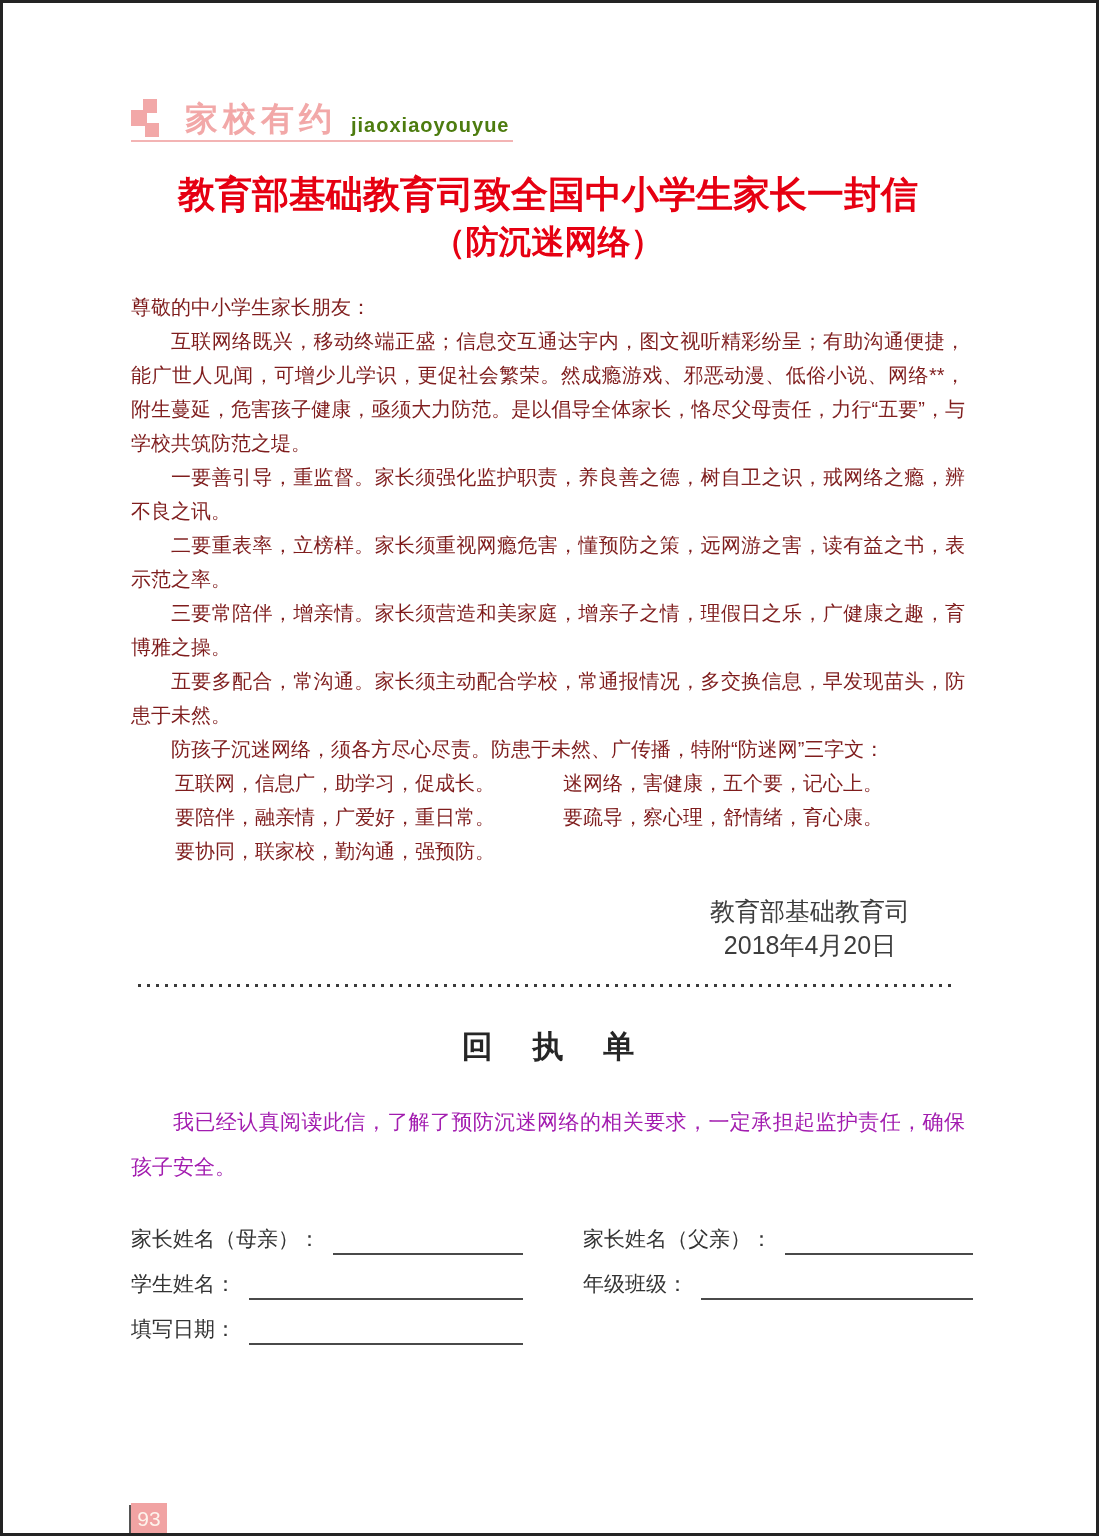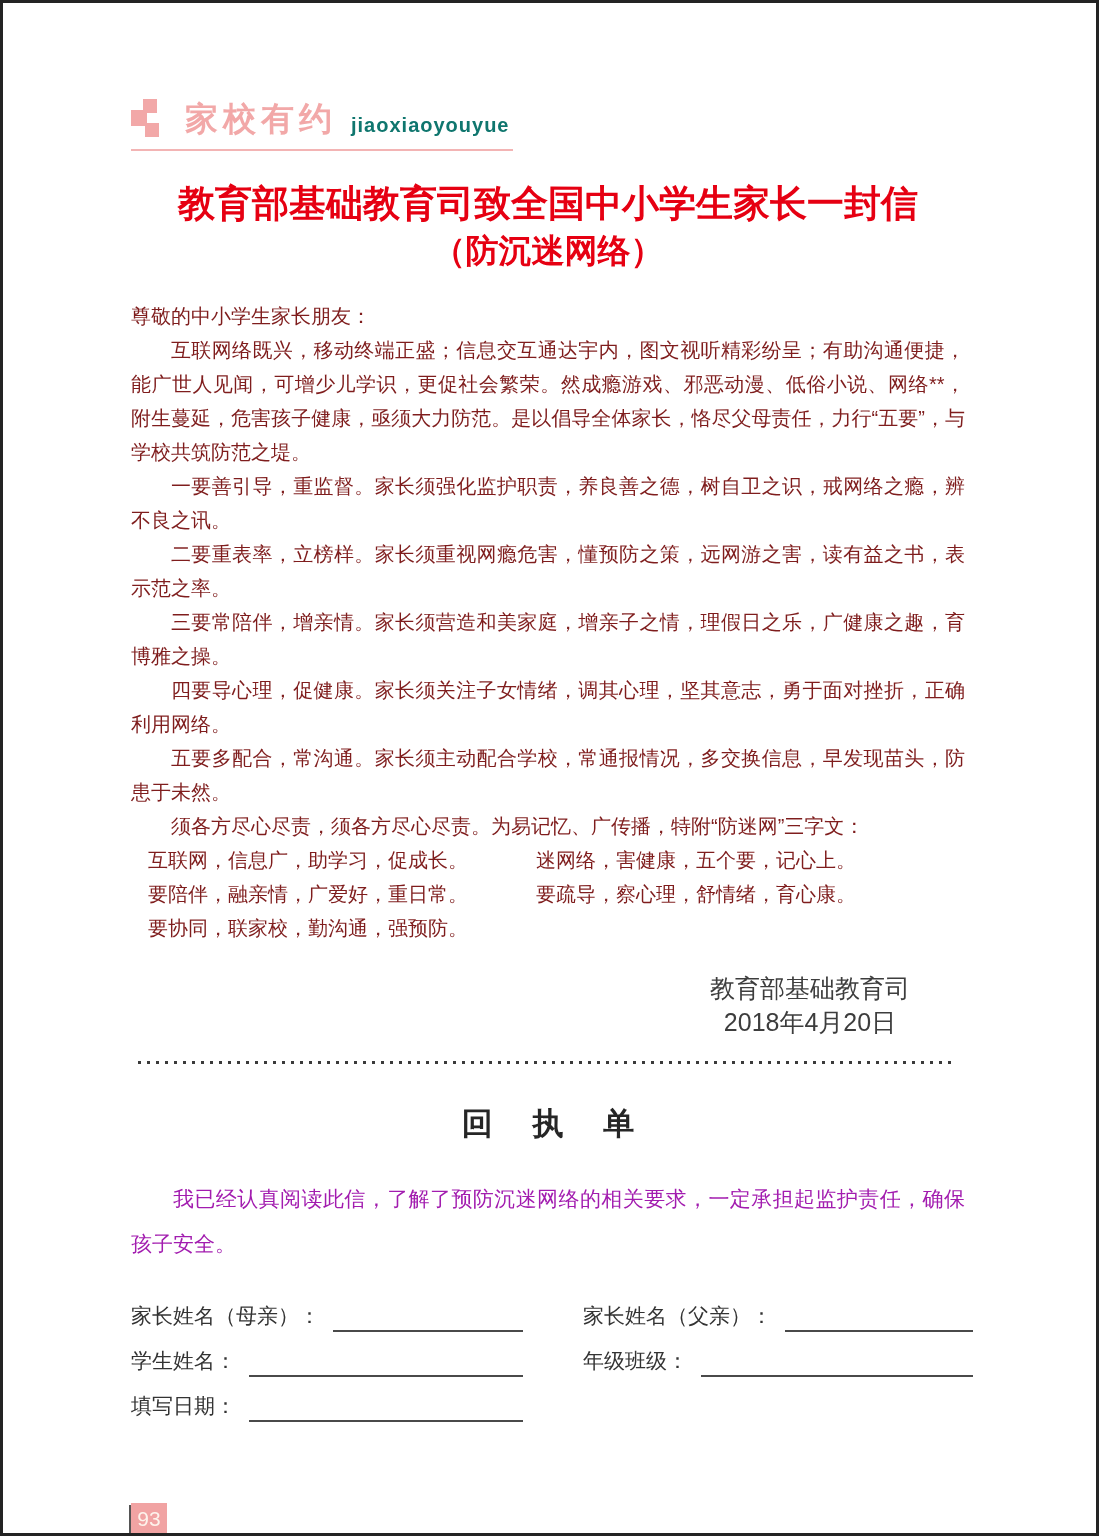--- a/index.html
+++ b/index.html
@@ -5,43 +5,43 @@
   html,body{margin:0;padding:0;background:#ffffff;}
   .page{
     width:1099px;height:1536px;box-sizing:border-box;
     border:3px solid #232323;background:#ffffff;position:relative;
     font-family:"Liberation Sans","DejaVu Sans",sans-serif;color:#3d3d3d;overflow:hidden;
   }
   .content{padding:0 131px 0 128px;}
 
   
   .brand{margin-top:94px;width:382px;display:flex;align-items:flex-end;
-         border-bottom:2px solid #f3b4b4;padding-bottom:12px;}
+         border-bottom:2px solid #f3b4b4;padding-bottom:3px;}
   .brand-logo{position:relative;width:32px;height:40px;flex:0 0 auto;margin-right:22px;}
   .brand-logo .sq{position:absolute;background:#f2a8a8;}
   .brand-logo .sq1{left:12px;top:2px;width:14px;height:14px;}
   .brand-logo .sq2{left:0px;top:13px;width:16px;height:16px;}
   .brand-logo .sq3{left:14px;top:26px;width:14px;height:14px;}
   .brand-name{font-size:33px;font-weight:bold;color:#f2a8a8;letter-spacing:5px;line-height:36px;white-space:nowrap;}
-  .brand-tagline{font-size:20px;font-weight:bold;color:#0f766e;letter-spacing:1px;margin-left:14px;line-height:24px;white-space:nowrap;}
+  .brand-tagline{font-size:20px;font-weight:bold;color:#4d7c0f;letter-spacing:1px;margin-left:14px;line-height:24px;white-space:nowrap;}
 
   
   .title{margin-top:30px;text-align:center;color:#e60012;
          font-family:"Liberation Serif","DejaVu Serif",serif;font-weight:bold;
          font-size:37px;line-height:46px;}
   .subtitle{text-align:center;color:#e60012;
             font-family:"Liberation Serif","DejaVu Serif",serif;font-weight:bold;
             font-size:33px;line-height:44px;margin-top:2px;}
 
   
   .letter{margin-top:26px;font-size:20px;line-height:34px;text-align:justify;color:#7f1d1d;}
   .letter p{margin:0;text-indent:2em;}
   .letter p.salutation{text-indent:0;}
 
-  .verse-row{display:flex;margin-left:17px;}
+  .verse-row{display:flex;margin-left:44px;}
   .verse-left{width:388px;flex:0 0 auto;}
   .verse-right{flex:1;}
 
   
   .signature{margin-top:26px;margin-right:55px;margin-left:auto;width:fit-content;
              text-align:center;font-size:25px;line-height:34px;color:#3d3d3d;}
 
   
   .dotted-sep{margin:22px 8px 0 7px;height:3px;
               background:repeating-linear-gradient(90deg,#3a3a3a 0 3px,transparent 3px 9px);}
@@ -84,23 +84,22 @@
 
     <div class="title">教育部基础教育司致全国中小学生家长一封信</div>
     <div class="subtitle">（防沉迷网络）</div>
 
     <div class="letter">
       <p class="salutation">尊敬的中小学生家长朋友：</p>
       <p>互联网络既兴，移动终端正盛；信息交互通达宇内，图文视听精彩纷呈；有助沟通便捷，能广世人见闻，可增少儿学识，更促社会繁荣。然成瘾游戏、邪恶动漫、低俗小说、网络**，附生蔓延，危害孩子健康，亟须大力防范。是以倡导全体家长，恪尽父母责任，力行“五要”，与学校共筑防范之堤。</p>
       <p>一要善引导，重监督。家长须强化监护职责，养良善之德，树自卫之识，戒网络之瘾，辨不良之讯。</p>
       <p>二要重表率，立榜样。家长须重视网瘾危害，懂预防之策，远网游之害，读有益之书，表示范之率。</p>
       <p>三要常陪伴，增亲情。家长须营造和美家庭，增亲子之情，理假日之乐，广健康之趣，育博雅之操。</p>
-      <p>四要导心理，促健康。家长须关注子女情绪，调其心理，坚其意志，勇于面对挫折，正确利用网络。</p>
       <p>五要多配合，常沟通。家长须主动配合学校，常通报情况，多交换信息，早发现苗头，防患于未然。</p>
-      <p>须各方尽心尽责，须各方尽心尽责。为易记忆、广传播，特附“防迷网”三字文：</p>
+      <p>防孩子沉迷网络，须各方尽心尽责。防患于未然、广传播，特附“防迷网”三字文：</p>
 
       <div class="verse-row">
         <span class="verse-left">互联网，信息广，助学习，促成长。</span>
         <span class="verse-right">迷网络，害健康，五个要，记心上。</span>
       </div>
       <div class="verse-row">
         <span class="verse-left">要陪伴，融亲情，广爱好，重日常。</span>
         <span class="verse-right">要疏导，察心理，舒情绪，育心康。</span>
       </div>
       <div class="verse-row">

